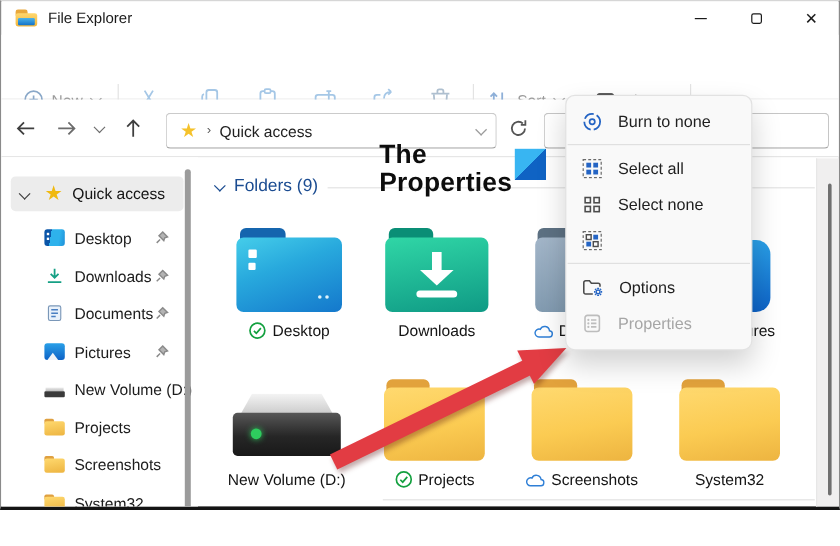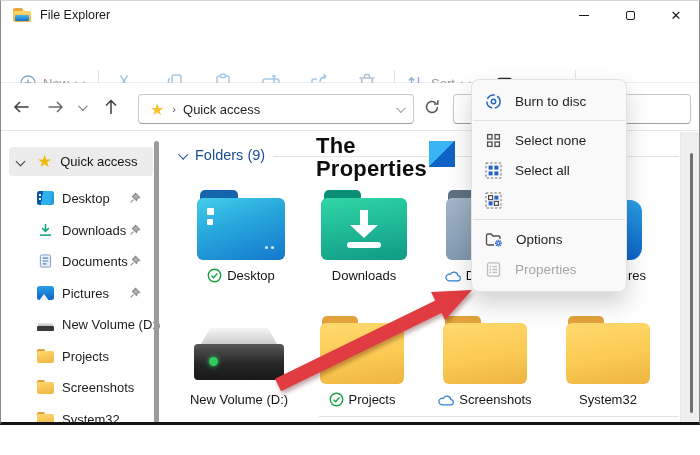--- a/index.html
+++ b/index.html
@@ -106,21 +106,21 @@
   .status-count{margin-left:28px;font-size:10px;color:#222;}
   .status-div{width:1px;height:12px;background:#e0e0e0;margin-left:14px;}
   .view-list{position:absolute;left:650px;top:437px;width:18px;height:15px;display:flex;flex-direction:column;justify-content:space-between;}
   .view-list i{display:block;height:2px;background:#2b2b2b;}
   .view-thumb{position:absolute;left:672px;top:433px;width:24px;height:21px;border:2px solid #74b9e8;background:#eef6fc;border-radius:3px;display:flex;align-items:center;justify-content:center;}
   .view-thumb .bx{width:12px;height:9px;border:1.6px solid #1f1f1f;border-bottom-width:3px;}
   
   .main-scroll-track{position:absolute;left:679px;top:131px;width:20px;height:306px;background:#f0efef;border-left:1px solid #e7e7e7;z-index:3;}
   .main-scroll-thumb{position:absolute;left:9px;top:21px;width:3px;height:260px;background:#707070;border-radius:2px;}
   
-  .logo{position:absolute;left:315px;top:116px;z-index:6;line-height:23px;color:#0d0d0d;font-weight:bold;font-size:22px;letter-spacing:.2px;margin-top:17px;}
+  .logo{position:absolute;left:315px;top:116px;z-index:6;line-height:23px;color:#0d0d0d;font-weight:bold;font-size:22px;letter-spacing:.2px;}
   .logo-ico{position:absolute;left:113px;top:7px;width:26px;height:26px;background:linear-gradient(to bottom right,#38b5f2 49.5%,#0f63c4 50%);}
   
   .arrow-svg{position:absolute;left:0;top:0;z-index:15;pointer-events:none;filter:drop-shadow(2px 3px 2px rgba(80,10,10,.35));}
   svg{display:block;}
 </style>
 </head>
 <body>
 
 <div class="window">
 
@@ -493,45 +493,45 @@
     <line x1="277" y1="384" x2="441" y2="304" stroke="#e23c43" stroke-width="14"></line>
     <polygon points="471,289 444,319 430,291" fill="#e23c43"></polygon>
   </svg>
 
   <div class="menu">
     <div class="menu-item">
       <svg width="17" height="17" viewBox="0 0 17 17">
           <circle cx="8.5" cy="8.5" r="6.6" fill="none" stroke="#2464c4" stroke-width="1.5" stroke-dasharray="9 2.6"></circle>
           <circle cx="8.5" cy="8.5" r="2.2" fill="none" stroke="#2464c4" stroke-width="1.4"></circle>
         </svg>
-      <span>Burn to disc</span>
+      <span>Burn to none</span>
     </div>
     <div class="menu-sep"></div>
-    <div class="menu-item">
-      <svg width="17" height="17" viewBox="0 0 17 17">
-          <g fill="none" stroke="#4c4c4c" stroke-width="1.3">
-            <rect x="2.6" y="2.6" width="4.4" height="4.4"></rect>
-            <rect x="10" y="2.6" width="4.4" height="4.4"></rect>
-            <rect x="2.6" y="10" width="4.4" height="4.4"></rect>
-            <rect x="10" y="10" width="4.4" height="4.4"></rect>
-          </g>
-        </svg>
-      <span>Select none</span>
-    </div>
     <div class="menu-item">
       <svg width="17" height="17" viewBox="0 0 17 17">
           <rect x="1" y="1" width="15" height="15" fill="none" stroke="#6a6a6a" stroke-width="1" stroke-dasharray="2.4 1.8"></rect>
           <g fill="#2464c4">
             <rect x="3.6" y="3.6" width="4" height="4"></rect>
             <rect x="9.4" y="3.6" width="4" height="4"></rect>
             <rect x="3.6" y="9.4" width="4" height="4"></rect>
             <rect x="9.4" y="9.4" width="4" height="4"></rect>
           </g>
         </svg>
       <span>Select all</span>
+    </div>
+    <div class="menu-item">
+      <svg width="17" height="17" viewBox="0 0 17 17">
+          <g fill="none" stroke="#4c4c4c" stroke-width="1.3">
+            <rect x="2.6" y="2.6" width="4.4" height="4.4"></rect>
+            <rect x="10" y="2.6" width="4.4" height="4.4"></rect>
+            <rect x="2.6" y="10" width="4.4" height="4.4"></rect>
+            <rect x="10" y="10" width="4.4" height="4.4"></rect>
+          </g>
+        </svg>
+      <span>Select none</span>
     </div>
     <div class="menu-item">
       <svg width="17" height="17" viewBox="0 0 17 17">
           <rect x="1" y="1" width="15" height="15" fill="none" stroke="#6a6a6a" stroke-width="1" stroke-dasharray="2.4 1.8"></rect>
           <rect x="3.6" y="3.6" width="4" height="4" fill="none" stroke="#4c4c4c" stroke-width="1.2"></rect>
           <rect x="9.4" y="3.6" width="4" height="4" fill="#2464c4"></rect>
           <rect x="3.6" y="9.4" width="4" height="4" fill="#2464c4"></rect>
           <rect x="9.4" y="9.4" width="4" height="4" fill="none" stroke="#4c4c4c" stroke-width="1.2"></rect>
         </svg>
     </div>

